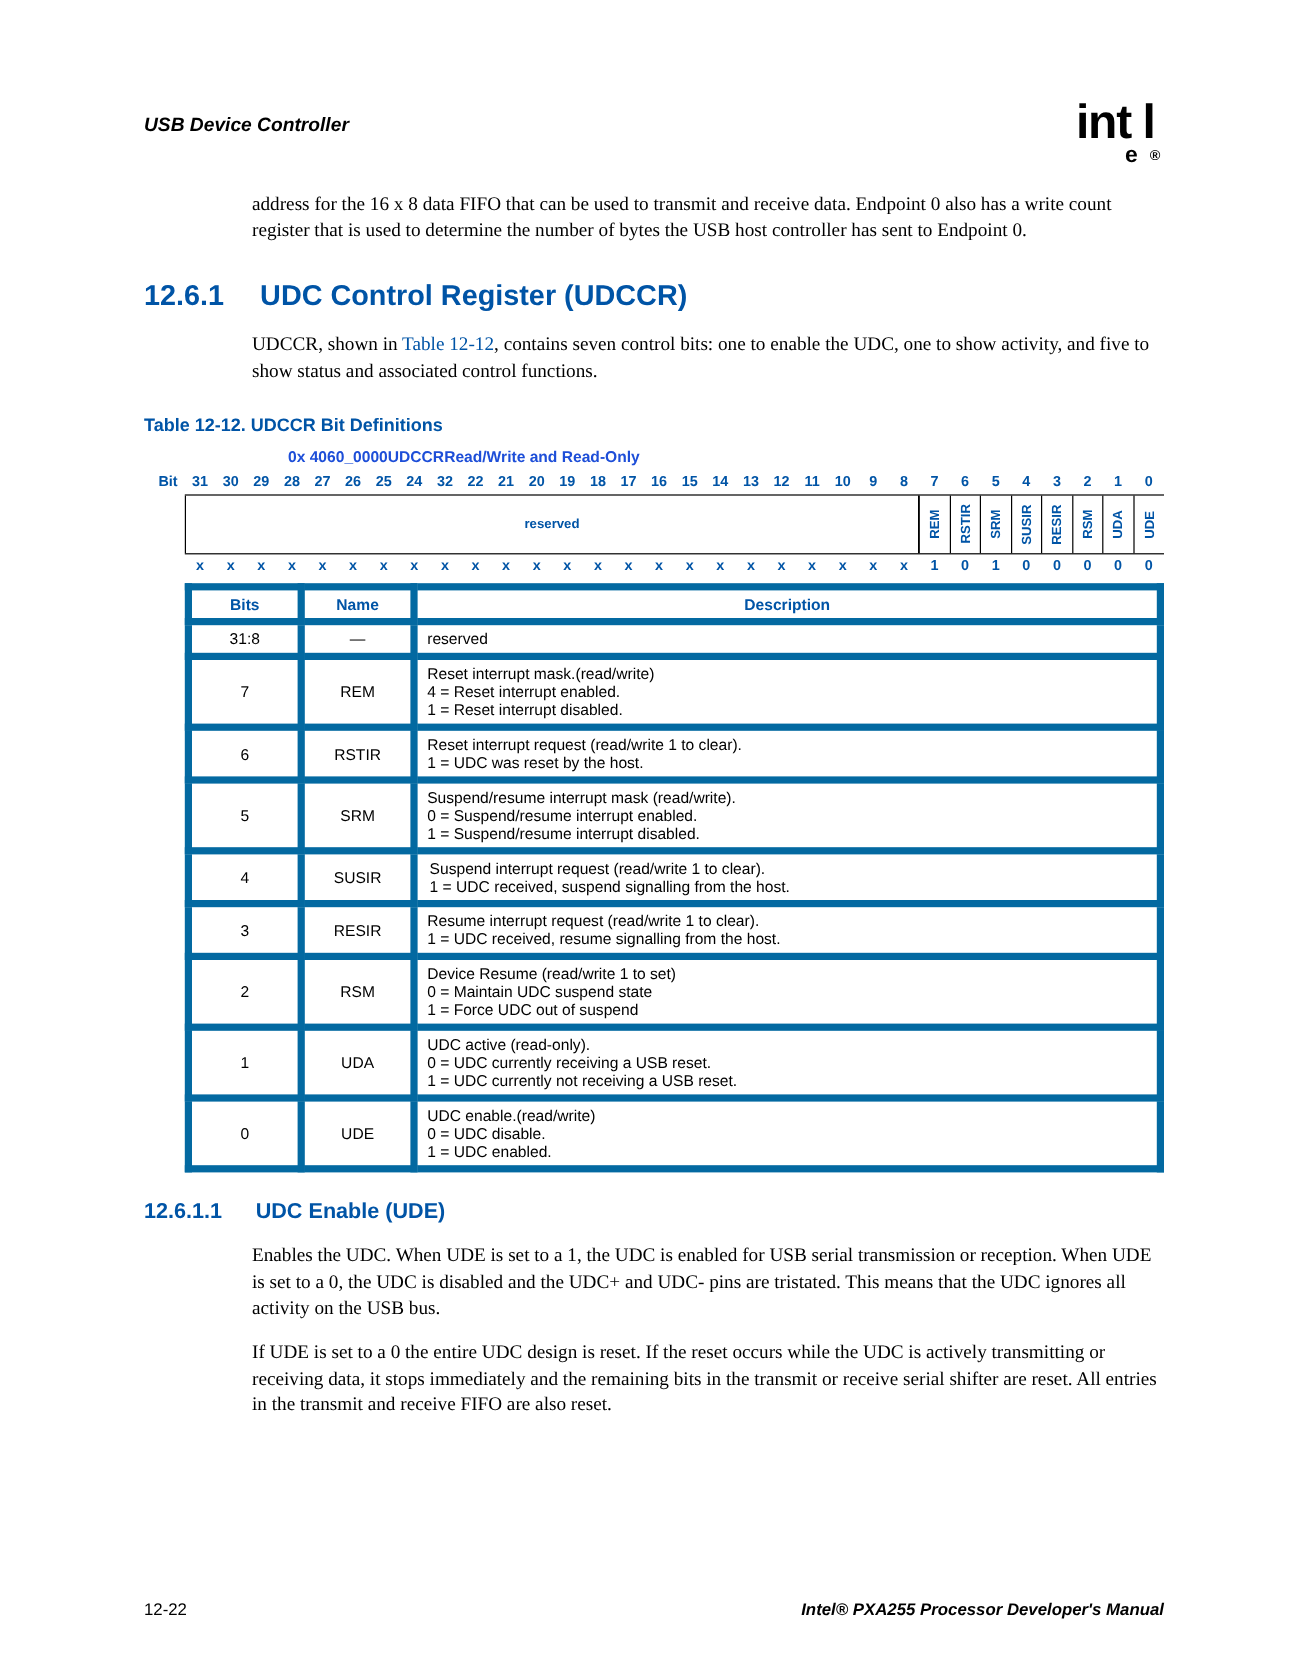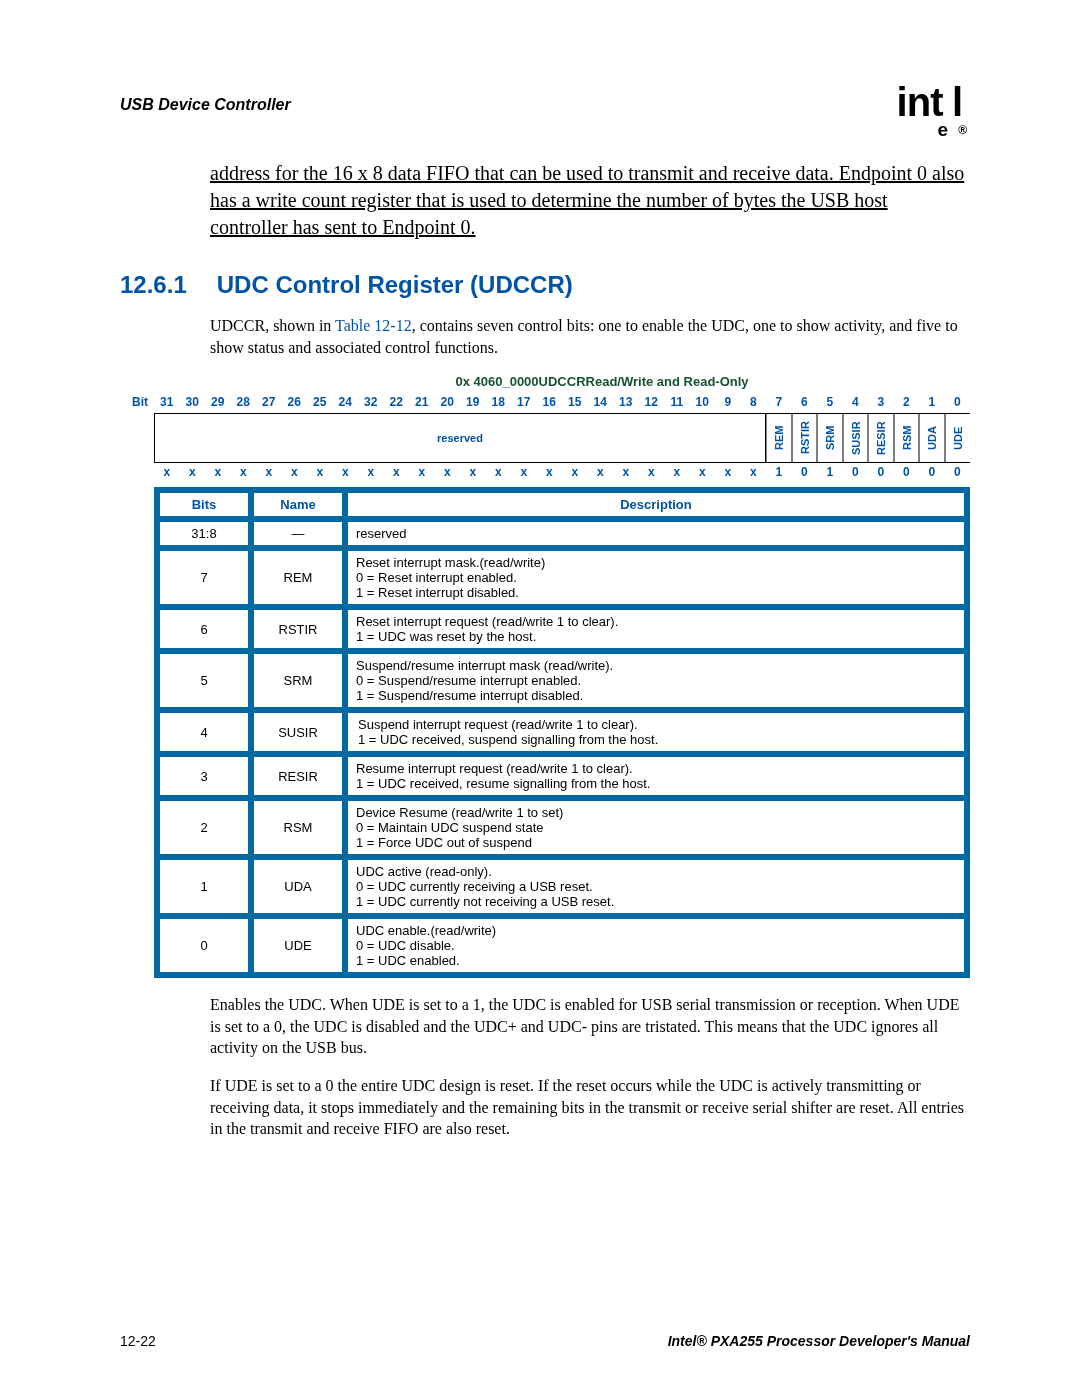--- a/index.html
+++ b/index.html
@@ -43,23 +43,22 @@
   }
   .logo .reg {
     font-size: 12px;
     vertical-align: sub;
     position: relative;
     top: 9px;
     left: -4px;
   }
   .intro-text {
     margin-left: 90px;
-    font-size: 20px;
+    font-size: 16px;
     line-height: 1.35;
-    text-decoration: underline;
   }
   .section-h {
     display: flex;
     gap: 30px;
     font-family: Arial, Helvetica, sans-serif;
     font-weight: bold;
     font-size: 24px;
     color: #0054a6;
     margin: 30px 0 12px 0;
   }
@@ -78,24 +77,24 @@
     color: #0054a6;
     font-size: 15px;
     margin-top: 26px;
     margin-bottom: 10px;
   }
   .regbox {
     margin-left: 0;
   }
   .reg-top-row {
     display: flex;
-    justify-content: center;
-    font-family: Arial, Helvetica, sans-serif;
-    font-weight: bold;
-    color: #14532d;
+    justify-content: flex-start;
+    font-family: Arial, Helvetica, sans-serif;
+    font-weight: bold;
+    color: #1d4ed8;
     font-size: 13px;
     padding: 0 6px 6px 120px;
   }
   .bit-row {
     display: flex;
     font-family: Arial, Helvetica, sans-serif;
     font-weight: bold;
     color: #0054a6;
     font-size: 12px;
     align-items: center;
@@ -218,20 +217,21 @@
 
   <div class="section-h">
     <span>12.6.1</span>
     <span>UDC Control Register (UDCCR)</span>
   </div>
 
   <p class="body-text">
     <span>UDCCR, shown in </span><span class="xref">Table 12-12</span><span>, contains seven control bits: one to enable the UDC, one to show activity, and five to show status and associated control functions.</span>
   </p>
 
+  <div class="table-caption">Table 12-12. UDCCR Bit Definitions</div>
 
   <div class="regbox">
     <div class="reg-top-row">
       <span>0x 4060_0000</span>
       <span>UDCCR</span>
       <span>Read/Write and Read-Only</span>
     </div>
 
     <div class="bit-row">
       <div class="bit-label">Bit</div>
@@ -336,21 +336,21 @@
     <tbody id="def-body">
         <tr>
           <td class="c">31:8</td>
           <td class="c">—</td>
           <td style="white-space: pre-line;">reserved</td>
         </tr>
         <tr>
           <td class="c">7</td>
           <td class="c">REM</td>
           <td style="white-space: pre-line;">Reset interrupt mask.(read/write)
-0 =  Reset interrupt enabled.
+4 =  Reset interrupt enabled.
 1 =  Reset interrupt disabled.</td>
         </tr>
         <tr>
           <td class="c">6</td>
           <td class="c">RSTIR</td>
           <td style="white-space: pre-line;">Reset interrupt request (read/write 1 to clear).
 1 =  UDC was reset by the host.</td>
         </tr>
         <tr>
           <td class="c">5</td>
@@ -388,20 +388,24 @@
         <tr>
           <td class="c">0</td>
           <td class="c">UDE</td>
           <td style="white-space: pre-line;">UDC enable.(read/write)
 0 =  UDC disable.
 1 =  UDC enabled.</td>
         </tr>
       </tbody>
   </table>
 
+  <div class="sub-h">
+    <span>12.6.1.1</span>
+    <span>UDC Enable (UDE)</span>
+  </div>
 
   <p class="body-text">Enables the UDC. When UDE is set to a 1, the UDC is enabled for USB serial transmission or reception. When UDE is set to a 0, the UDC is disabled and the UDC+ and UDC- pins are tristated. This means that the UDC ignores all activity on the USB bus.</p>
   <p class="body-text" style="margin-top:14px">If UDE is set to a 0 the entire UDC design is reset. If the reset occurs while the UDC is actively transmitting or receiving data, it stops immediately and the remaining bits in the transmit or receive serial shifter are reset. All entries in the transmit and receive FIFO are also reset.</p>
 
 </div>
 
 <div class="footer">
   <span>12-22</span>
   <span class="footer-right">Intel® PXA255 Processor Developer's Manual</span>
 </div>

